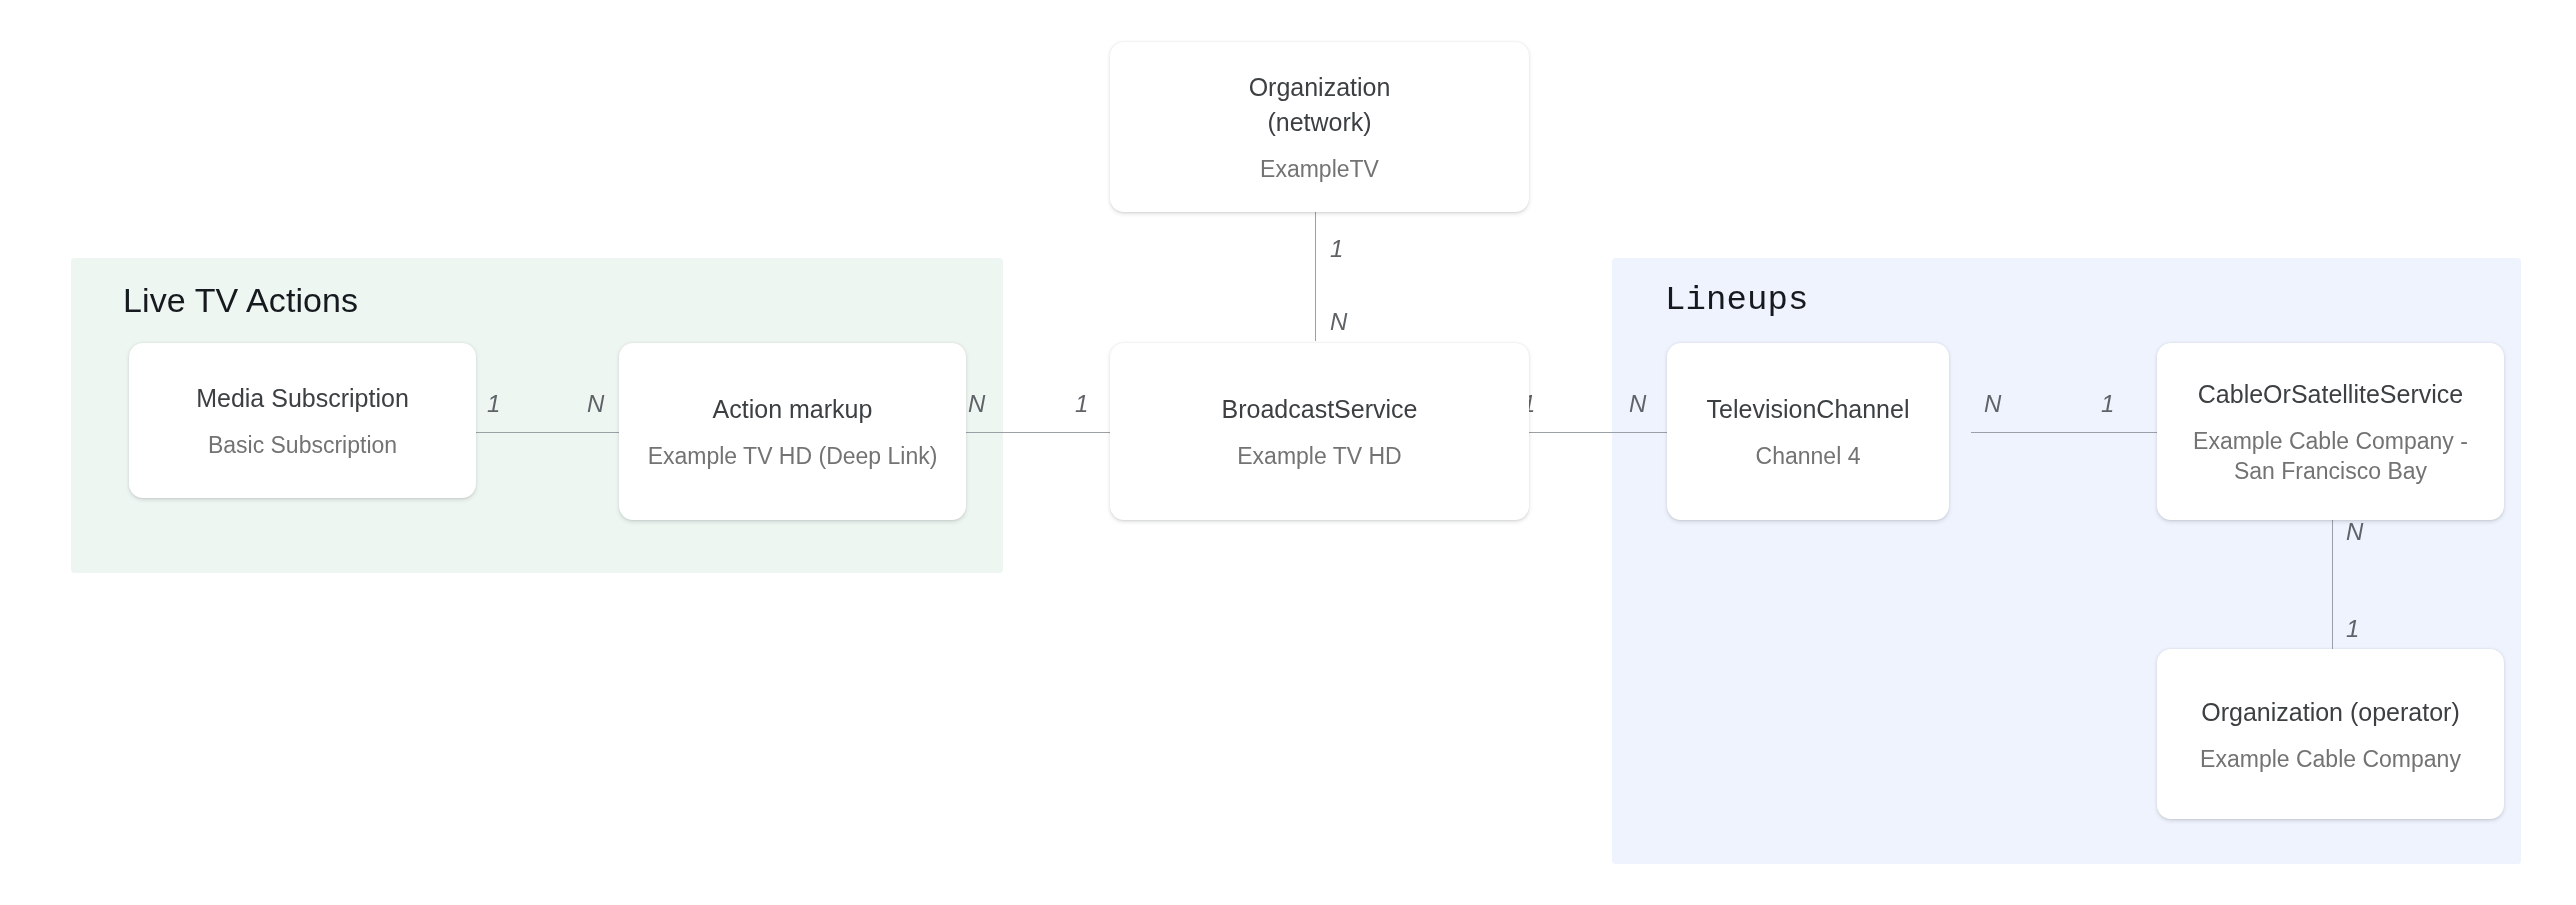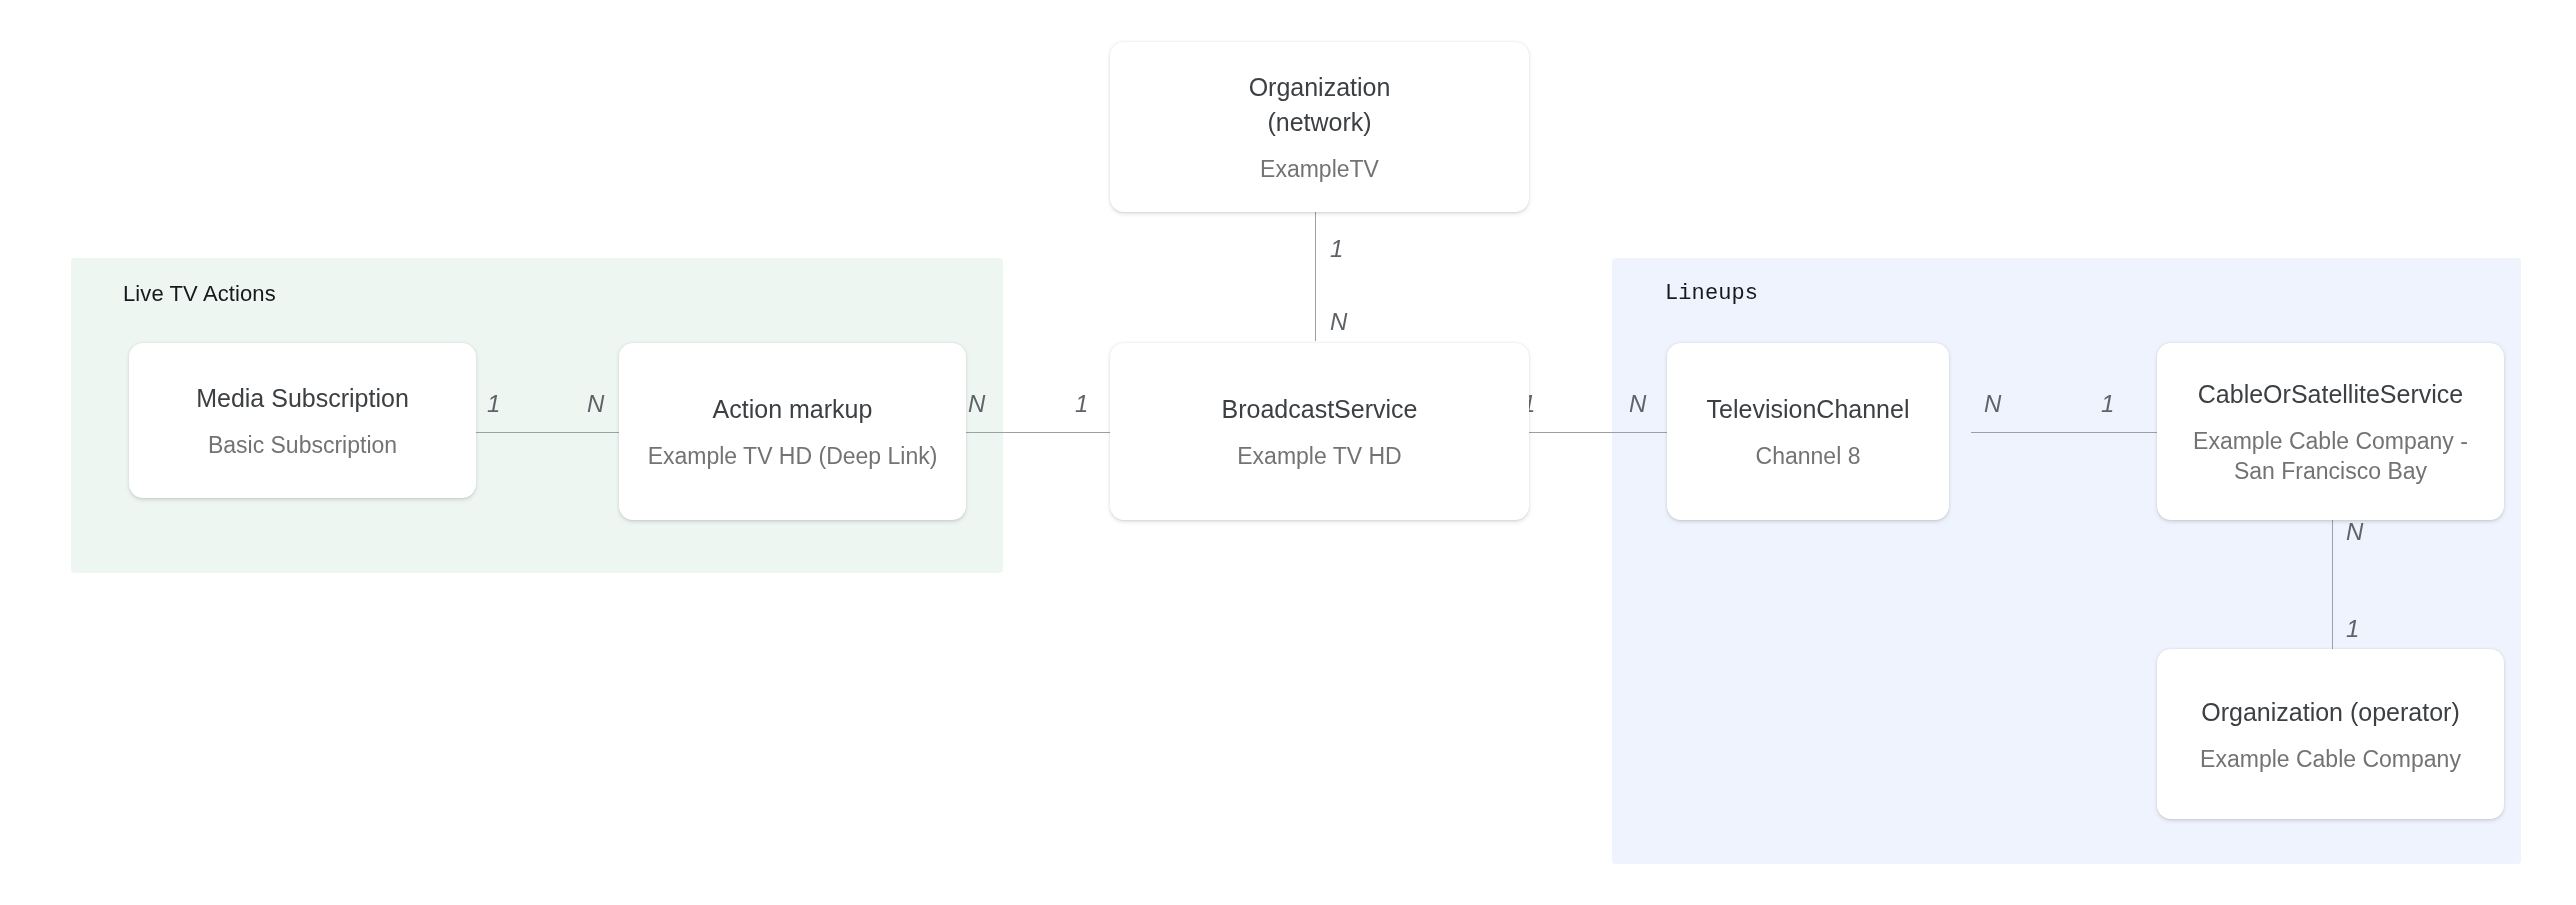--- a/index.html
+++ b/index.html
@@ -19,21 +19,21 @@
     overflow: hidden;
   }
 
   
   .group {
     position: absolute;
     border-radius: 3.5px;
   }
   .group-title {
     position: absolute;
-    font-size: 22px;
+    font-size: 34px;
     font-weight: 400;
     color: #16191d;
     letter-spacing: 0.1px;
     white-space: nowrap;
   }
 
   
   .node {
     position: absolute;
     background: #ffffff;
@@ -135,21 +135,21 @@
     <div class="node-subtitle">Example TV HD</div>
   </div>
 
   <div class="node" style="left:619px; top:343px; width:347px; height:177px;">
     <div class="node-title">Action markup</div>
     <div class="node-subtitle">Example TV HD (Deep Link)</div>
   </div>
 
   <div class="node" style="left:1667px; top:343px; width:282px; height:177px;">
     <div class="node-title">TelevisionChannel</div>
-    <div class="node-subtitle">Channel 8</div>
+    <div class="node-subtitle">Channel 4</div>
   </div>
 
   <div class="node" style="left:2157px; top:343px; width:347px; height:177px;align-items:center;">
     <div class="node-title">CableOrSatelliteService</div>
     <div class="node-subtitle">Example Cable Company -
 San Francisco Bay</div>
   </div>
 
   <div class="node" style="left:2157px; top:649px; width:347px; height:170px;">
     <div class="node-title">Organization (operator)</div>

